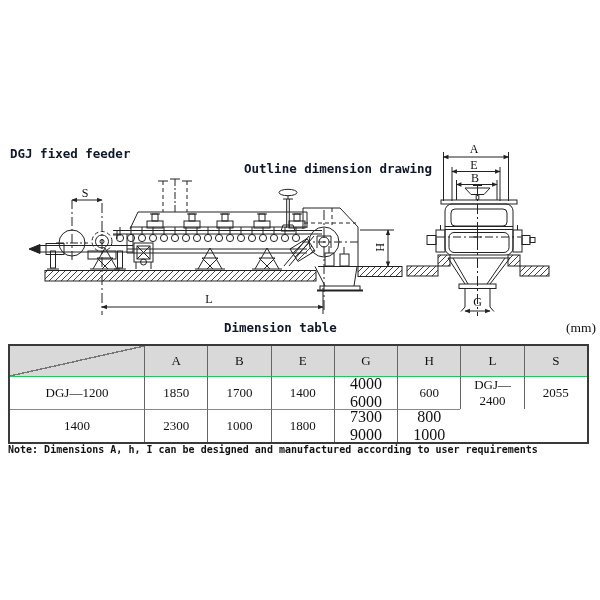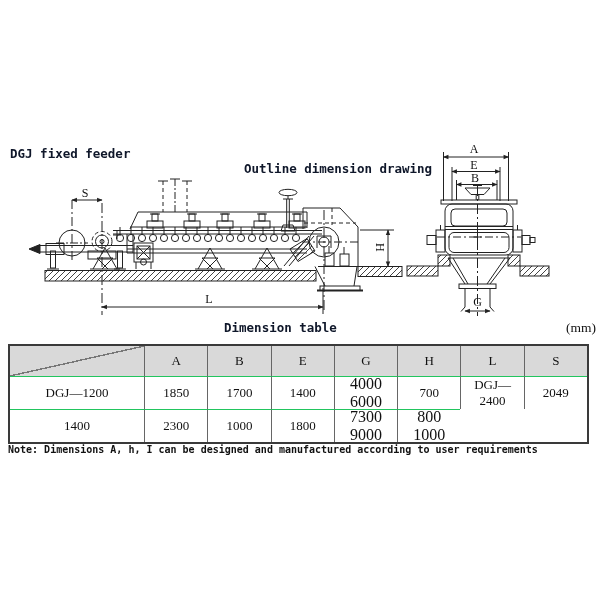--- a/index.html
+++ b/index.html
@@ -269,24 +269,24 @@
     <div class="c hd">H</div>
     <div class="c hd">L</div>
     <div class="c hd">S</div>
 
     <div class="c">DGJ—1200</div>
     <div class="c">1850</div>
     <div class="c">1700</div>
     <div class="c">1400</div>
     <div class="c ml">4000
 6000</div>
-    <div class="c">700</div>
+    <div class="c">600</div>
 
     <div class="c">DGJ—2400</div>
-    <div class="c">2049</div>
+    <div class="c">2055</div>
     <div class="c">1400</div>
     <div class="c">2300</div>
     <div class="c">1000</div>
     <div class="c">1800</div>
     <div class="c ml">7300
 9000</div>
     <div class="c ml">800
 1000</div>
   </div>
 

